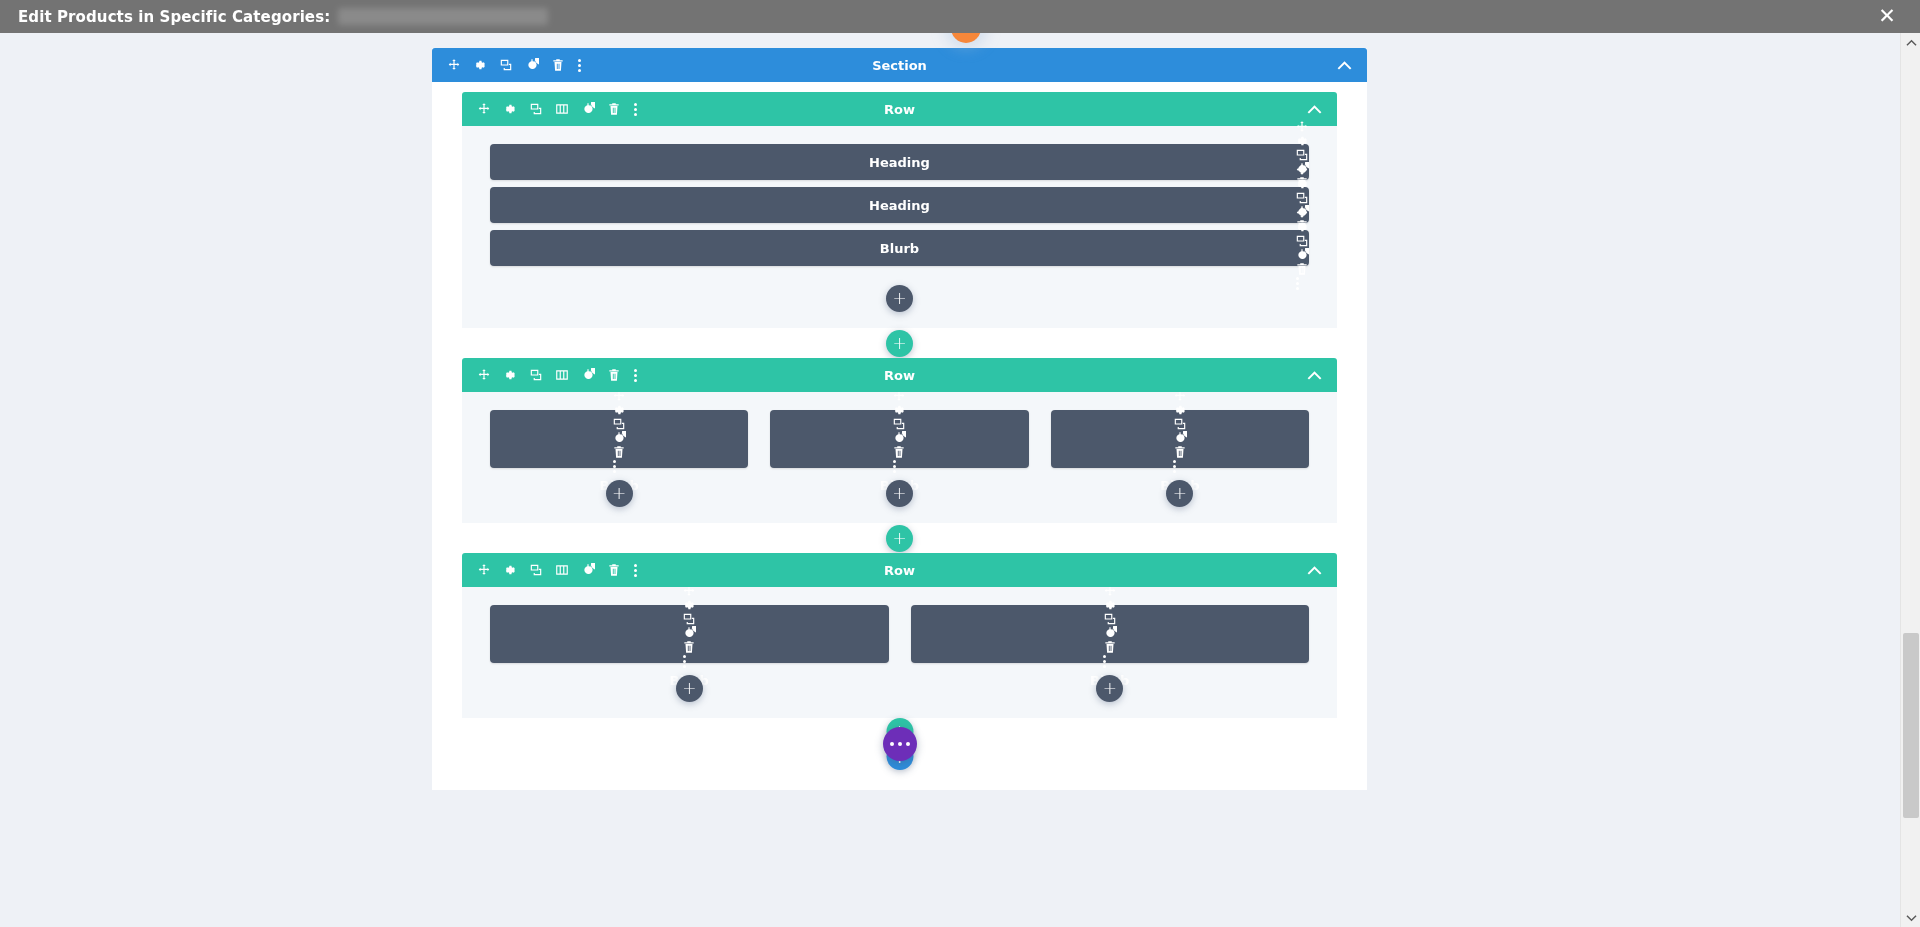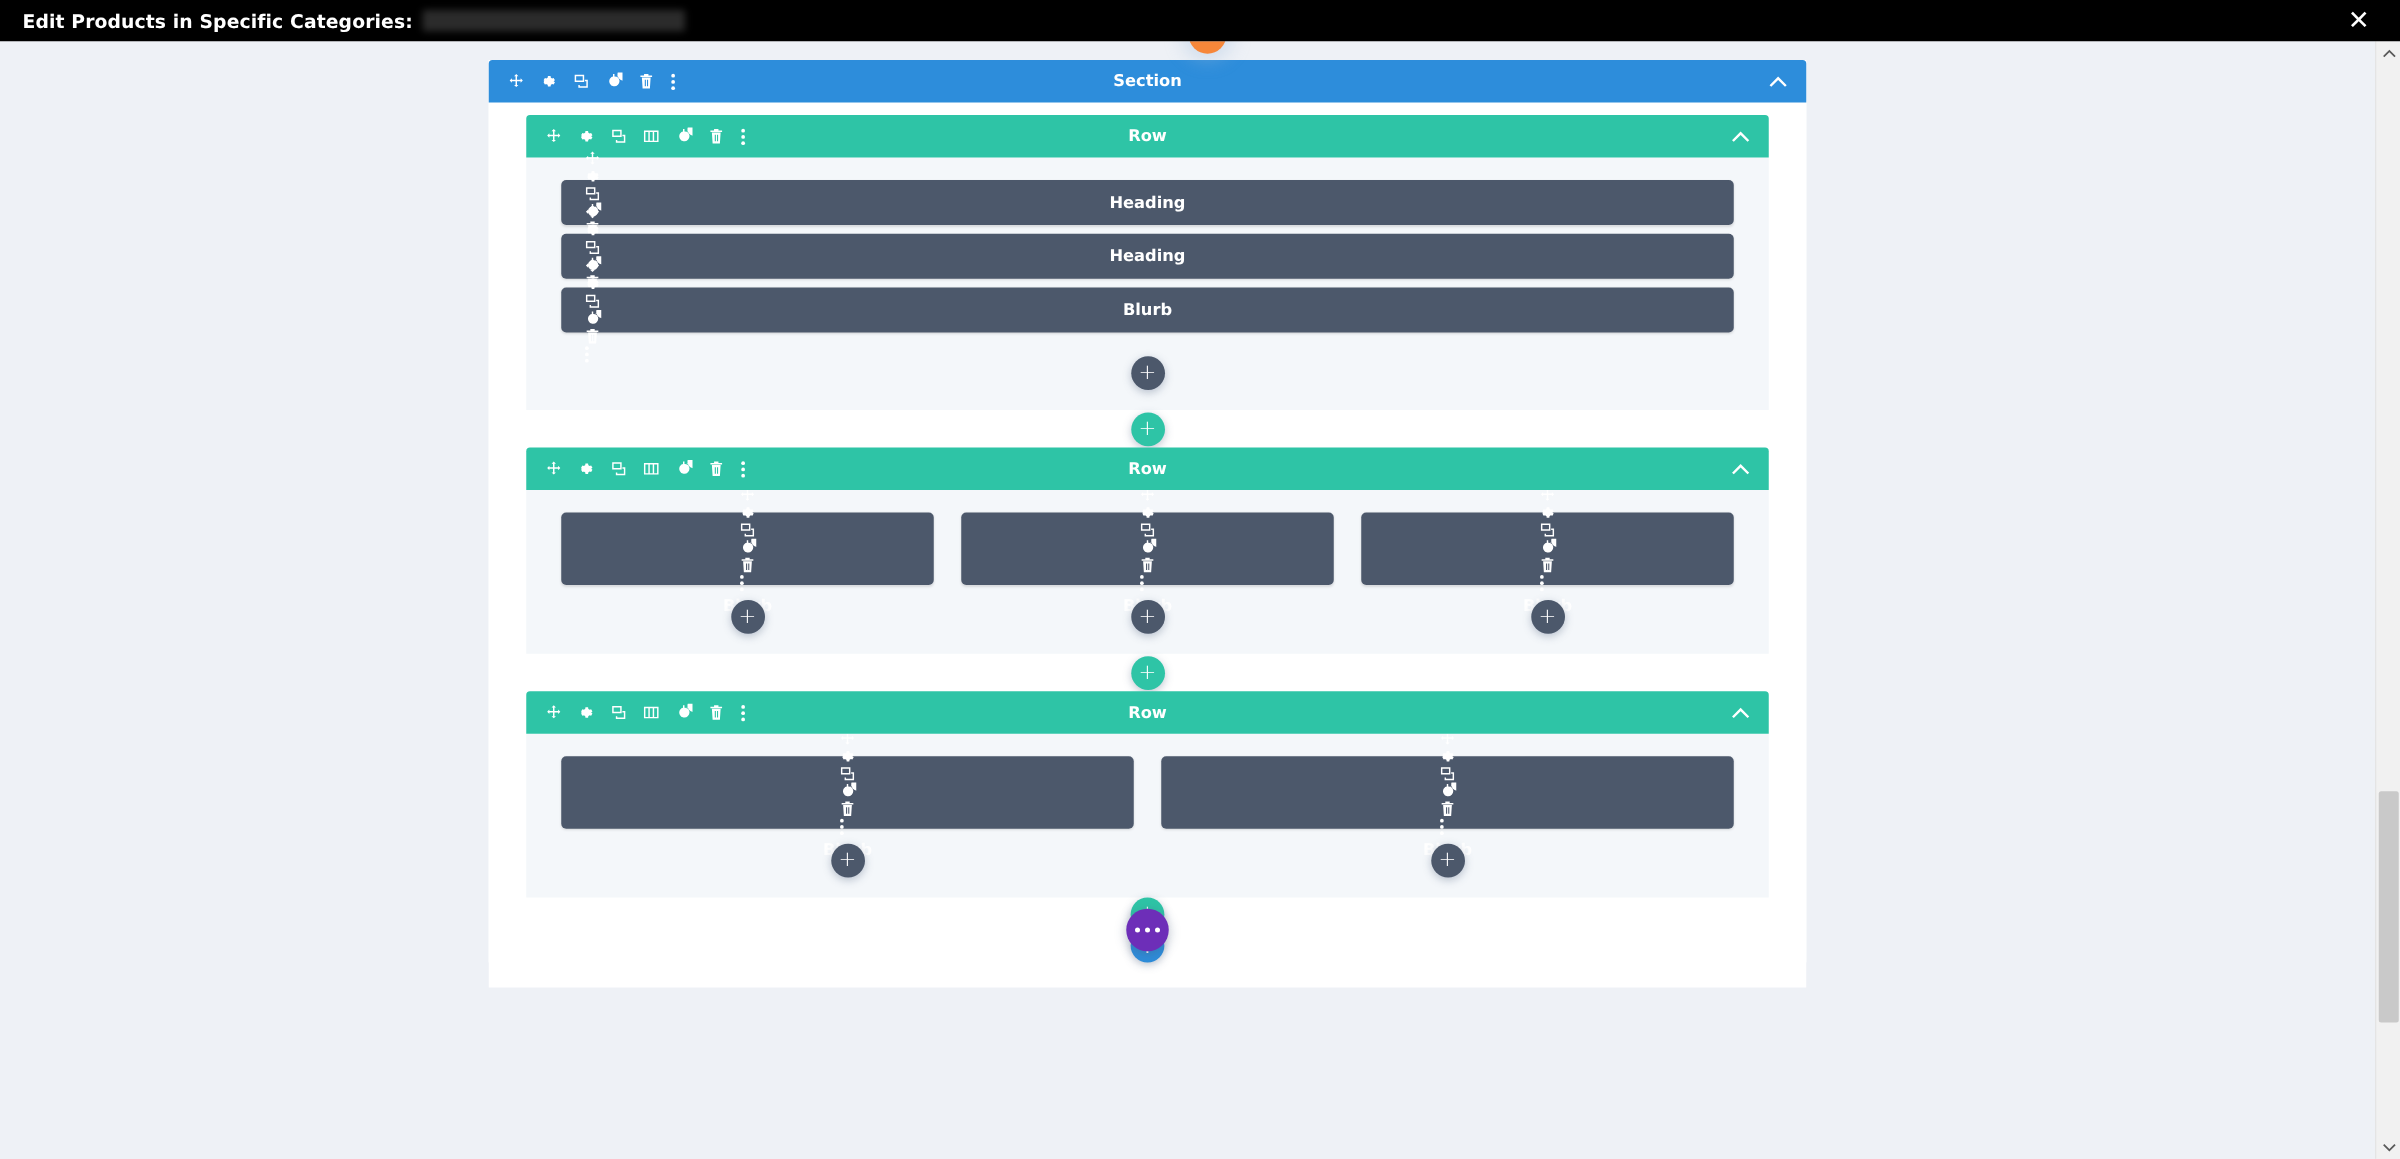--- a/index.html
+++ b/index.html
@@ -7,21 +7,21 @@
     width: 1920px; height: 927px;
     overflow: hidden;
     font-family: "DejaVu Sans", "Liberation Sans", sans-serif;
     background: #eef1f6;
   }
 
   
   #topbar {
     position: absolute; top: 0; left: 0;
     width: 1920px; height: 33px;
-    background: #000000;
+    background: #737373;
     display: flex; align-items: center;
     z-index: 60;
   }
   #topbar .tb-title {
     color: #ffffff;
     font-size: 15px;
     font-weight: bold;
     margin-left: 18px;
     white-space: nowrap;
     letter-spacing: .1px;
@@ -54,22 +54,22 @@
   .orange-add {
     position: absolute; left: 951px; top: -20px;
     width: 30px; height: 30px; border-radius: 50%;
     background: #f6873a;
     box-shadow: 0 0 14px 6px rgba(160,190,220,.35);
     z-index: 5;
   }
 
   
   .page-wrap {
-    position: absolute; left: 391px; top: 15px;
-    width: 1054px;
+    position: absolute; left: 432px; top: 15px;
+    width: 935px;
     background: #ffffff;
     padding-bottom: 20px;
   }
 
   
   .section-box { background: #ffffff; }
   .bar {
     position: relative;
     display: flex; align-items: center;
     height: 34px;
@@ -123,21 +123,21 @@
     width: 100%;
     background: #4c586b;
     border-radius: 4px;
     color: #fff;
     display: flex; flex-direction: column;
     align-items: center; justify-content: center;
     box-shadow: 0 1px 2px rgba(0,0,0,.12);
   }
   .module.inline {
     flex-direction: row;
-    justify-content: flex-start;
+    justify-content: flex-end;
     height: 36px;
     position: relative;
     margin-bottom: 7px;
   }
   .module.inline .icons { margin-left: 18px; }
   .module.inline .mod-label {
     position: absolute; left: 0; right: 0;
     text-align: center;
     font-size: 13px; font-weight: bold;
   }

